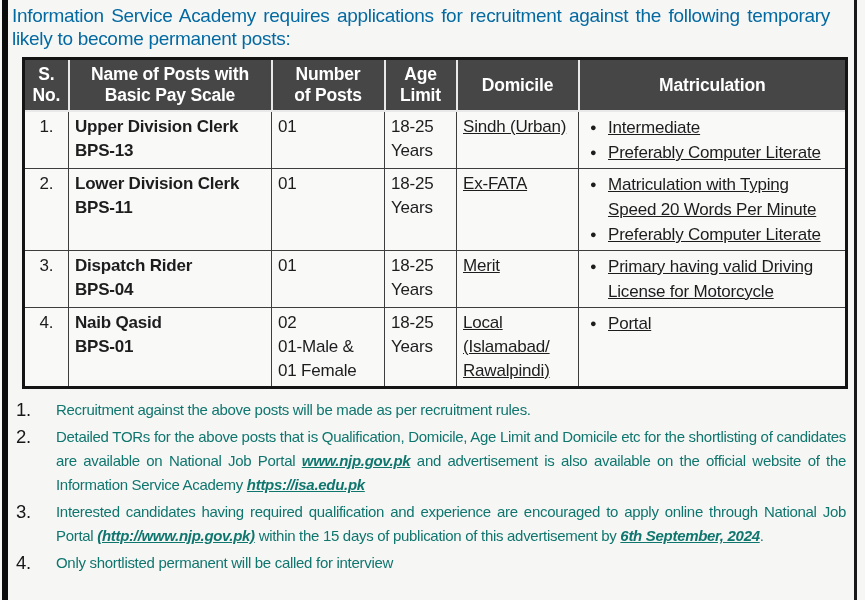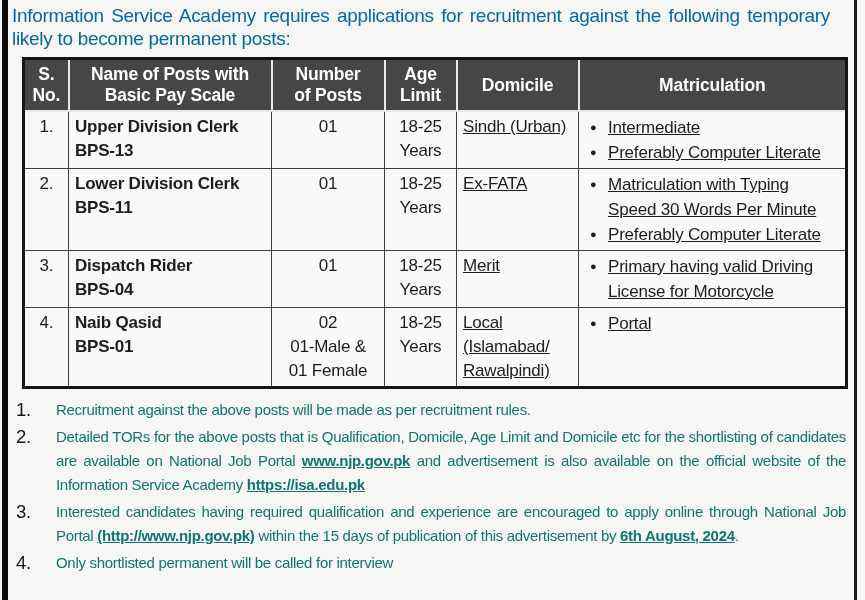--- a/index.html
+++ b/index.html
@@ -73,21 +73,21 @@
     color: #1d1d1d;
     letter-spacing: -0.2px;
   }
   td.c-sno { text-align: center; }
   td.c-post {
     font-weight: bold;
     font-size: 18px;
     padding-left: 13px;
     letter-spacing: -0.3px;
   }
-  td.c-num, td.c-age { text-align: center; }
+  td.c-num, td.c-age { }
   td.c-dom { padding-left: 8px; text-decoration: underline; }
   td.c-qual { padding: 3px 4px 2px 4px; }
   ul.bullets {
     list-style: none;
     margin: 0;
     padding: 0;
     text-decoration: underline;
   }
   ul.bullets li {
     position: relative;
@@ -120,20 +120,21 @@
   .note-body {
     font-size: 15px;
     line-height: 24px;
     color: #0f766e;
     text-align: justify;
     letter-spacing: -0.3px;
     padding-right: 2px;
   }
   .emph {
     font-weight: bold;
+    font-style: italic;
     text-decoration: underline;
   }
 </style>
 </head>
 <body>
 
 <div class="page">
   <div class="left-bar"></div>
   <div class="right-line"></div>
   <div class="content">
@@ -174,21 +175,21 @@
             </td>
           </tr>
           <tr>
             <td class="c-sno">2.</td>
             <td class="c-post">Lower Division Clerk<br>BPS-11</td>
             <td class="c-num">01</td>
             <td class="c-age">18-25<br>Years</td>
             <td class="c-dom">Ex-FATA</td>
             <td class="c-qual">
               <ul class="bullets">
-                <li>Matriculation with Typing Speed 30 Words Per Minute</li>
+                <li>Matriculation with Typing Speed 20 Words Per Minute</li>
                 <li>Preferably Computer Literate</li>
               </ul>
             </td>
           </tr>
           <tr>
             <td class="c-sno">3.</td>
             <td class="c-post">Dispatch Rider<br>BPS-04</td>
             <td class="c-num">01</td>
             <td class="c-age">18-25<br>Years</td>
             <td class="c-dom">Merit</td>
@@ -217,21 +218,21 @@
         <div class="note">
           <span class="note-num">1.</span>
           <div class="note-body"><span>Recruitment against the above posts will be made as per recruitment rules.</span></div>
         </div>
         <div class="note">
           <span class="note-num">2.</span>
           <div class="note-body"><span>Detailed TORs for the above posts that is Qualification, Domicile, Age Limit and Domicile etc for the shortlisting of candidates are available on National Job Portal </span><span class="emph">www.njp.gov.pk</span><span> and advertisement is also available on the official website of the Information Service Academy </span><span class="emph">https://isa.edu.pk</span></div>
         </div>
         <div class="note">
           <span class="note-num">3.</span>
-          <div class="note-body"><span>Interested candidates having required qualification and experience are encouraged to apply online through National Job Portal </span><span class="emph">(http://www.njp.gov.pk)</span><span> within the 15 days of publication of this advertisement by </span><span class="emph">6th August, 2024</span><span>.</span></div>
+          <div class="note-body"><span>Interested candidates having required qualification and experience are encouraged to apply online through National Job Portal </span><span class="emph">(http://www.njp.gov.pk)</span><span> within the 15 days of publication of this advertisement by </span><span class="emph">6th September, 2024</span><span>.</span></div>
         </div>
         <div class="note">
           <span class="note-num">4.</span>
           <div class="note-body"><span>Only shortlisted permanent will be called for interview</span></div>
         </div>
       </div>
 
   </div>
 </div>
 

